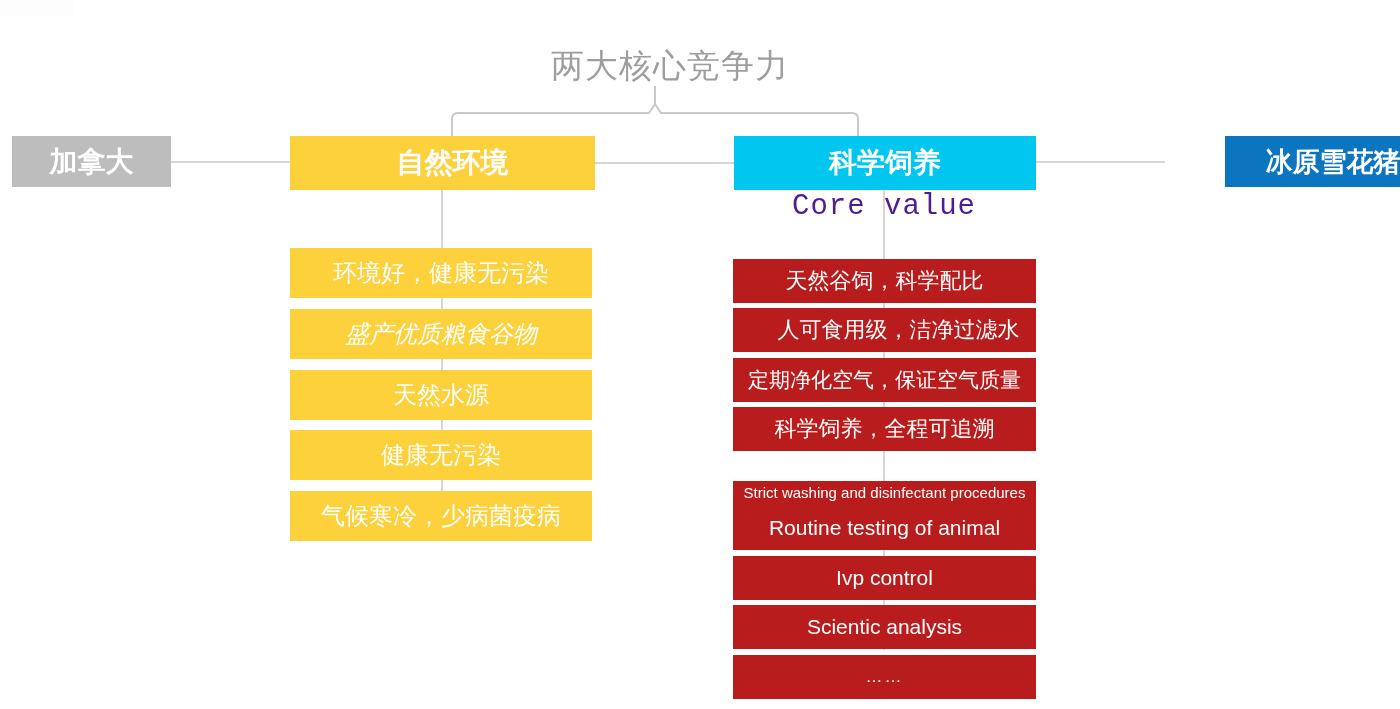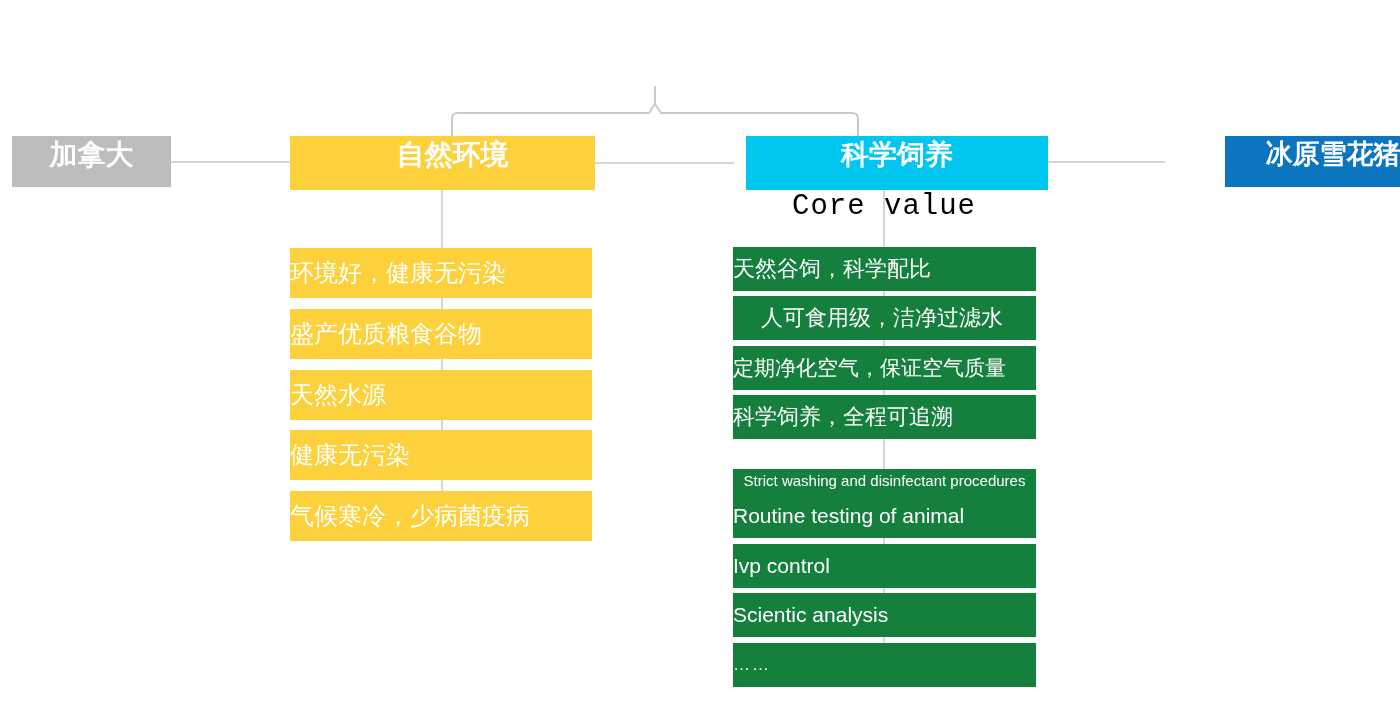--- a/index.html
+++ b/index.html
@@ -25,76 +25,77 @@
     text-align: center;
     font-size: 33px; letter-spacing: 1px;
     color: #9E9E9E; font-weight: 400;
     z-index: 2;
   }
   svg.connectors {
     position: absolute; left: 0; top: 0; z-index: 0;
   }
   .node {
     position: absolute; z-index: 1;
-    display: flex; justify-content: center;
+    display: flex; align-items: center; justify-content: center;
     color: #ffffff; font-weight: 700;
   }
   .node-canada   { left: 12px;   top: 136px; width: 159px; height: 51px; background: #BDBDBD; font-size: 28px; }
   .node-natural  { left: 290px;  top: 136px; width: 305px; height: 54px; background: #FCD13B; font-size: 28px; padding-left: 20px; }
-  .node-feeding  { left: 734px;  top: 136px; width: 302px; height: 54px; background: #00C6F0; font-size: 28px; margin-left: 12px; }
+  .node-feeding  { left: 734px;  top: 136px; width: 302px; height: 54px; background: #00C6F0; font-size: 28px; }
   .node-pig      { left: 1225px; top: 136px; width: 216px; height: 51px; background: #0B75C0; font-size: 27px; }
   .core-value {
     position: absolute; left: 784px; top: 190px; width: 200px;
     text-align: center;
     font-family: "Liberation Mono", monospace;
-    font-size: 29px; color: #000000; font-weight: 400;
+    font-size: 29px; color: #4c1d95; font-weight: 400;
     z-index: 1; letter-spacing: 1px;
     pointer-events: none;
   }
   .list { position: absolute; z-index: 1; }
   .list .list-item {
     position: absolute;
-    display: flex; align-items: center; 
+    display: flex; align-items: center; justify-content: center;
     text-align: center;
     color: #ffffff;
   }
   
   .natural-list .list-item {
     left: 0; width: 302px; height: 50px;
     background: #FCD13B; font-size: 24px;
   }
   .natural-list { left: 290px; top: 0; }
   .natural-list .i0 { top: 248px; }
-  .natural-list .i1 { top: 309px; }
+  .natural-list .i1 { top: 309px; font-style: italic; }
   .natural-list .i2 { top: 370px; }
   .natural-list .i3 { top: 430px; }
   .natural-list .i4 { top: 491px; }
   
   .feeding-list { left: 733px; top: 0; }
   .feeding-list .list-item {
     left: 0; width: 303px; height: 44px;
-    background: #15803d; font-size: 22px;
+    background: #b91c1c; font-size: 22px; margin-top: 12px;
   }
   .feeding-list .i0 { top: 247px; }
   .feeding-list .i1 { top: 296px; padding-left: 28px; }
   .feeding-list .i2 { top: 346px; font-size: 21px; }
   .feeding-list .i3 { top: 395px; }
   .feeding-list .i4 { top: 469px; font-size: 15px; line-height: 1.35; padding: 2px 6px; }
   .feeding-list .i5 { top: 494px; font-size: 21px; }
   .feeding-list .i6 { top: 544px; font-size: 21px; }
   .feeding-list .i7 { top: 593px; font-size: 21px; }
   .feeding-list .i8 { top: 643px; font-size: 17px; letter-spacing: 2px; }
 </style>
 </head>
 <body>
 
 <div class="canvas">
 
   <div class="corner-artifact"></div>
 
+  <div class="diagram-title">两大核心竞争力</div>
 
   <svg class="connectors" width="1400" height="709" viewBox="0 0 1400 709">
     <path d="M655 86 V104" fill="none" stroke="#C9C9C9" stroke-width="2"></path>
     <path d="M452 136 V119 Q452 113 458 113 H649 L655 104 L661 113 H852 Q858 113 858 119 V136" fill="none" stroke="#C9C9C9" stroke-width="2"></path>
     <path d="M171 162 H290" fill="none" stroke="#C9C9C9" stroke-width="1.5"></path>
     <path d="M595 163 H734" fill="none" stroke="#C9C9C9" stroke-width="1.5"></path>
     <path d="M1036 162 H1165" fill="none" stroke="#C9C9C9" stroke-width="1.5"></path>
     <path d="M442 190 V495" fill="none" stroke="#C9C9C9" stroke-width="1.5"></path>
     <path d="M884 190 V650" fill="none" stroke="#C9C9C9" stroke-width="1.5"></path>
   </svg>

